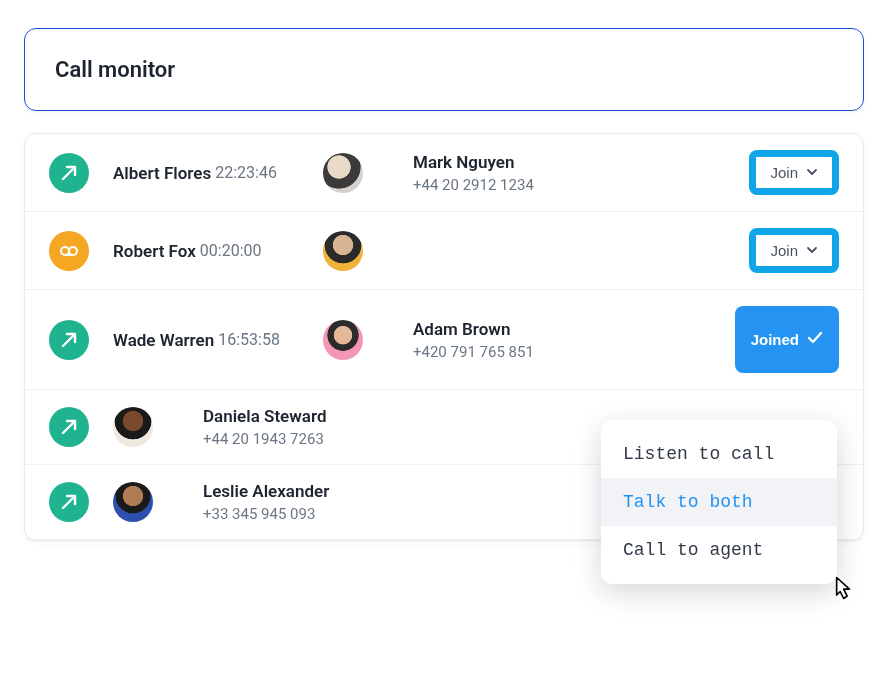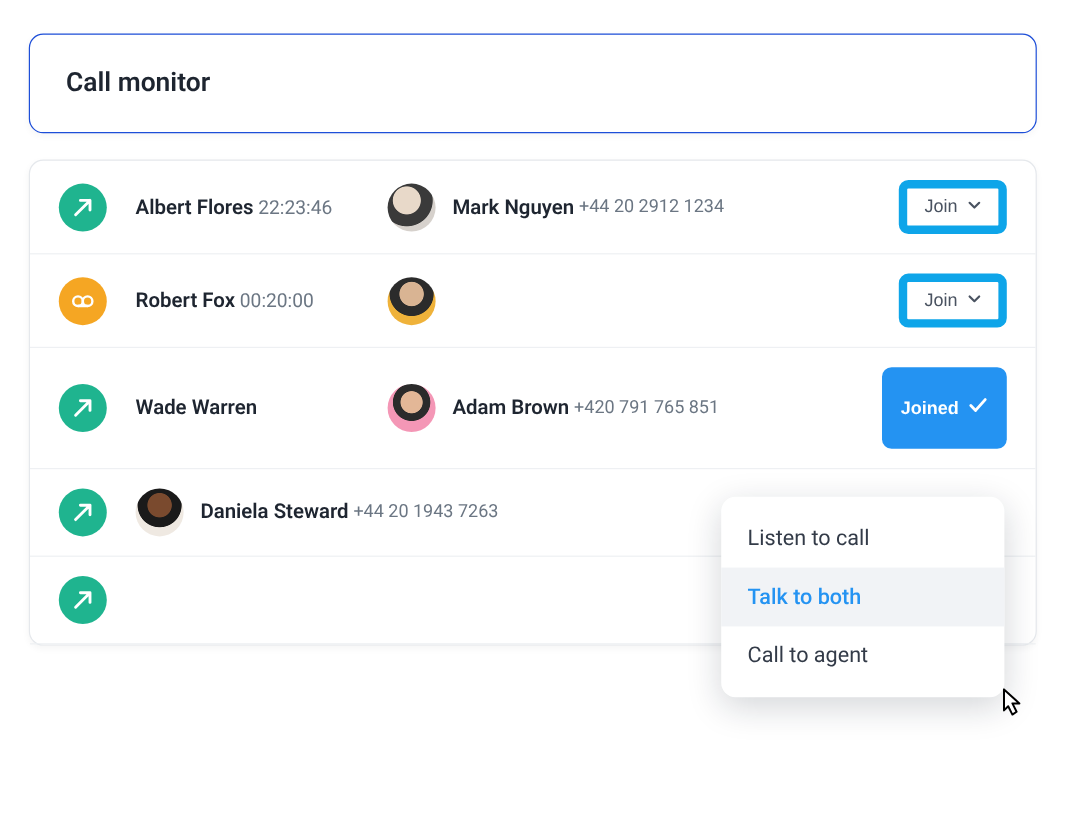--- a/index.html
+++ b/index.html
@@ -80,21 +80,23 @@
   }
   .avatar {
     width: 40px;
     height: 40px;
     border-radius: 50%;
     flex: 0 0 40px;
     display: block;
   }
   .contact-text {
     display: flex;
+    flex-direction: column;
     gap: 4px;
+    margin-left: 36px;
   }
   .contact-name {
     font-size: 17px;
     font-weight: 600;
     color: #1e2530;
   }
   .contact-phone {
     font-size: 15px;
     color: #6b7683;
   }
@@ -145,20 +147,21 @@
   .dropdown {
     position: absolute;
     right: 26px;
     bottom: -44px;
     width: 236px;
     background: #fff;
     border-radius: 12px;
     box-shadow: 0 8px 28px rgba(18,28,45,0.18);
     padding: 10px 0;
     z-index: 10;
+    font-family: Liberation Mono, monospace;
   }
   .dropdown-item {
     padding: 14px 22px;
     font-size: 18px;
     color: #333b48;
     cursor: pointer;
   }
   .dropdown-item.active {
     background: #f1f3f6;
     color: #2493f2;
@@ -244,20 +247,21 @@
     <div class="row">
       <div class="icon-col">
         <div class="status-icon status-outbound">
           <svg class="arrow-icon" viewBox="0 0 20 20">
             <use href="#arrow-outbound"></use>
           </svg>
         </div>
       </div>
       <div class="agent-col">
         <div class="agent-name">Wade Warren</div>
+        <div class="agent-time">16:53:58</div>
       </div>
       <div class="contact-col">
         <div class="avatar av-c"></div>
         <div class="contact-text">
           <div class="contact-name">Adam Brown</div>
           <div class="contact-phone">+420 791 765 851</div>
         </div>
       </div>
       <div class="action-col">
         <button class="joined-btn">
@@ -286,20 +290,27 @@
       <div class="action-col"></div>
     </div>
     <div class="row">
       <div class="icon-col">
         <div class="status-icon status-outbound">
           <svg class="arrow-icon" viewBox="0 0 20 20">
             <use href="#arrow-outbound"></use>
           </svg>
         </div>
       </div>
+      <div class="contact-col">
+        <div class="avatar av-e"></div>
+        <div class="contact-text">
+          <div class="contact-name">Leslie Alexander</div>
+          <div class="contact-phone">+33 345 945 093</div>
+        </div>
+      </div>
       <div class="action-col"></div>
     </div>
     <div class="dropdown">
       <div class="dropdown-item">Listen to call</div>
       <div class="dropdown-item active">Talk to both</div>
       <div class="dropdown-item">Call to agent</div>
     </div>
     <div class="cursor"><svg viewBox="0 0 24 24" width="28" height="28">
         <use href="#pointer-cursor"></use>
       </svg></div>

